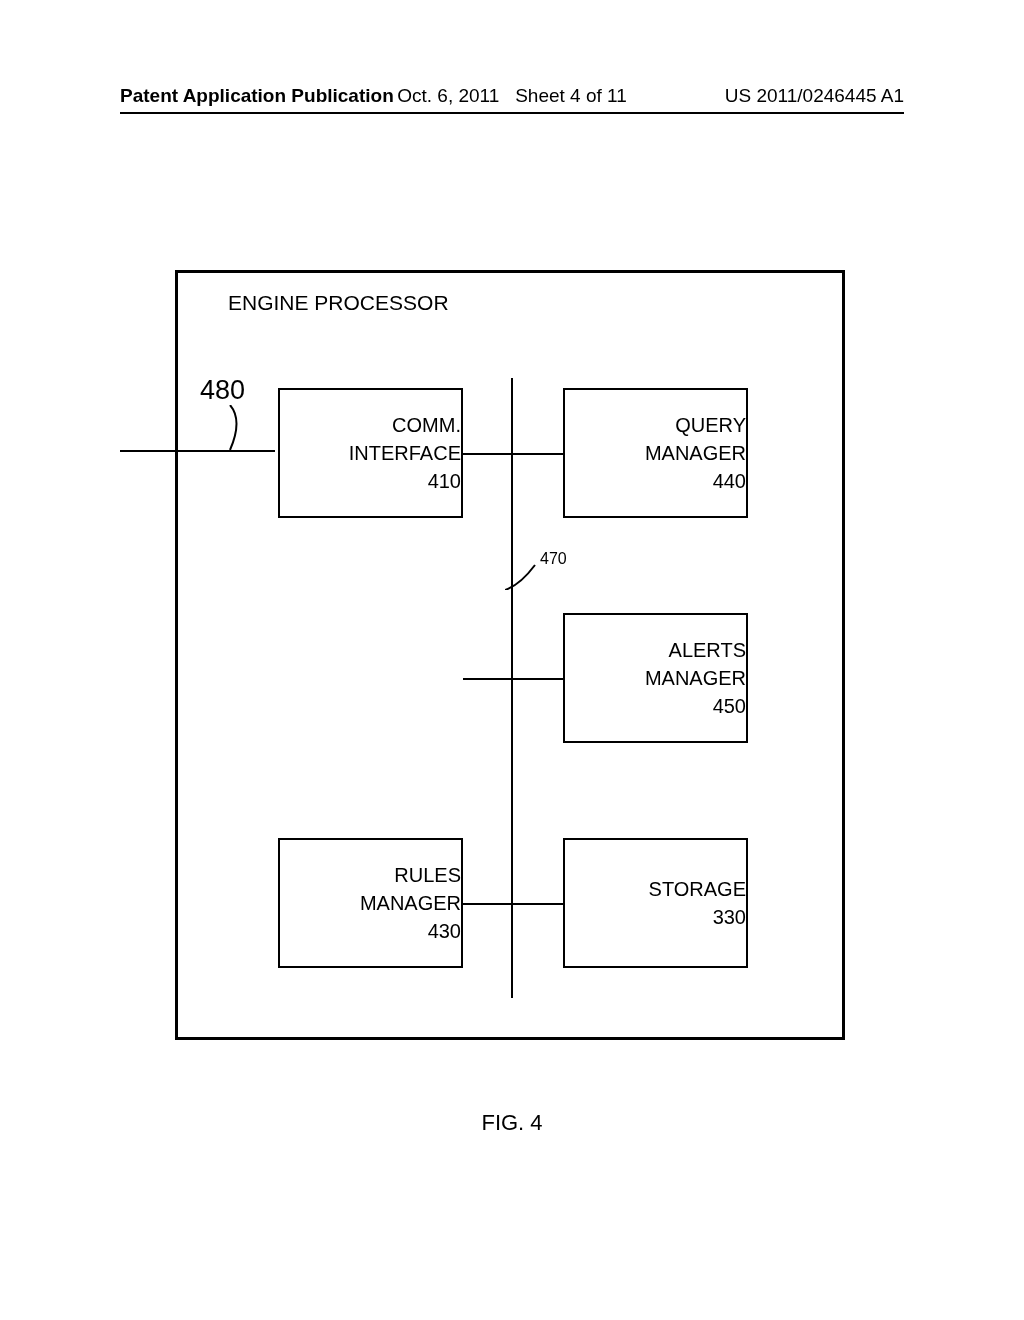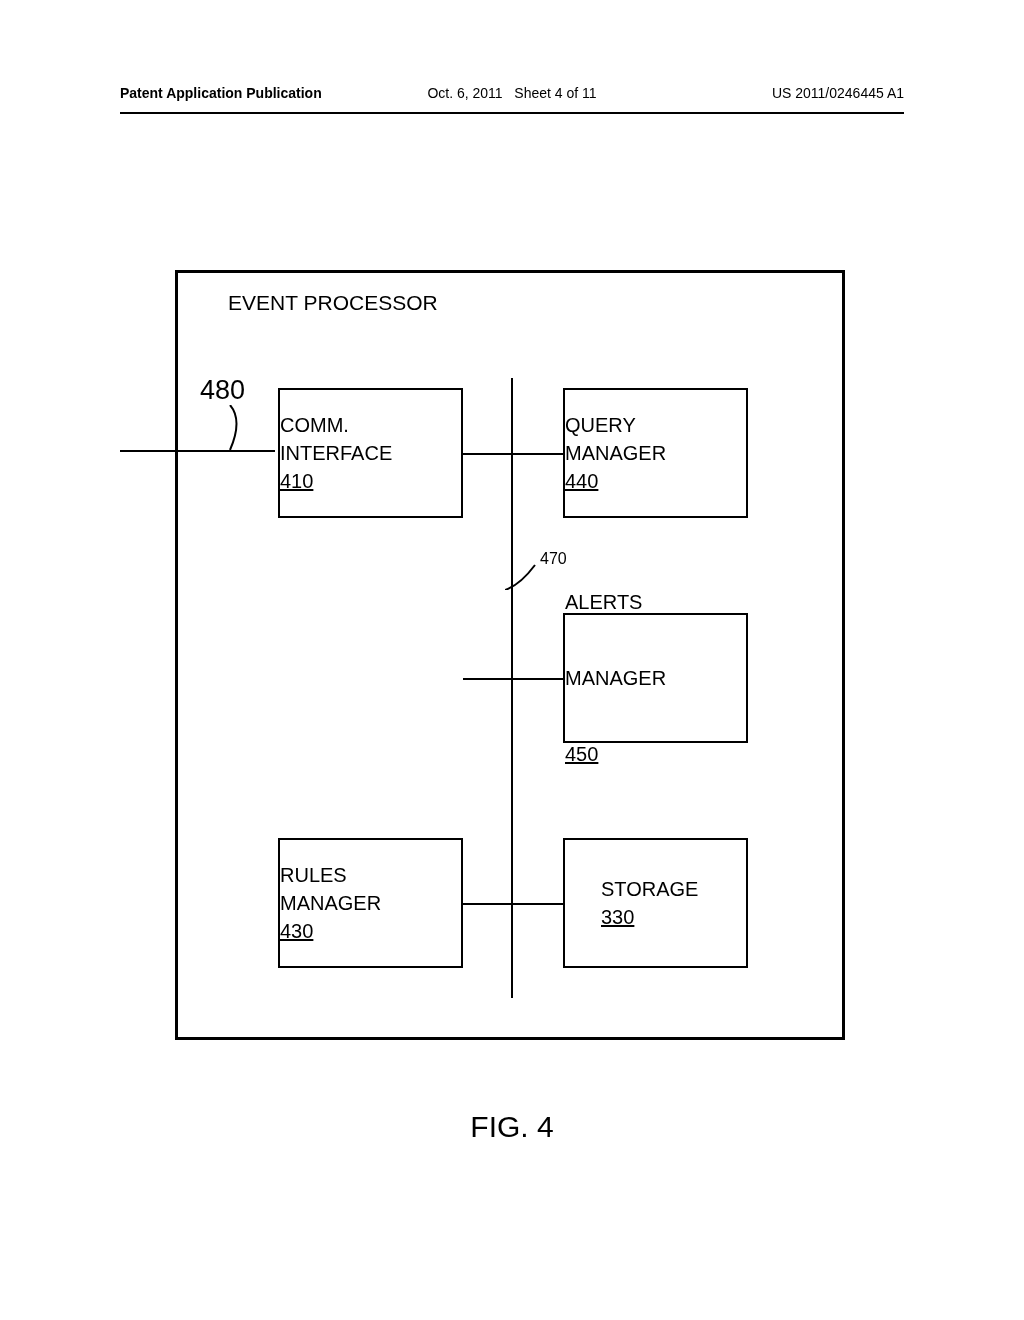--- a/index.html
+++ b/index.html
@@ -15,21 +15,21 @@
       position: relative;
     }
     .header {
       position: absolute;
       top: 85px;
       left: 0;
       width: 100%;
       display: flex;
       justify-content: space-between;
       padding: 0 120px;
-      font-size: 14px;
+      font-size: 19px;
     }
     .header-left {
       font-weight: bold;
     }
     .header-center {
       position: absolute;
       left: 50%;
       transform: translateX(-50%);
     }
     .header-right {
@@ -59,28 +59,27 @@
       line-height: 1.4;
     }
     .processor-title .underlined {
       text-decoration: underline;
     }
     .block {
       position: absolute;
       border: 2px solid black;
       display: flex;
       flex-direction: column;
-      align-items: flex-start;
+      align-items: flex-end;
       justify-content: center;
       font-size: 20px;
       line-height: 1.4;
       text-align: center;
     }
     .block .underlined {
-      text-decoration: underline;
     }
     .comm-interface {
       top: 115px;
       left: 100px;
       width: 185px;
       height: 130px;
     }
     .query-manager {
       top: 115px;
       left: 385px;
@@ -91,21 +90,20 @@
       top: 340px;
       left: 100px;
       width: 185px;
       height: 130px;
     }
     .alerts-manager {
       top: 340px;
       left: 385px;
       width: 185px;
       height: 130px;
-      gap: 48px;
     }
     .rules-manager {
       top: 565px;
       left: 100px;
       width: 185px;
       height: 130px;
     }
     .storage {
       top: 565px;
       left: 385px;
@@ -164,21 +162,21 @@
       top: 560px;
       left: 505px;
       width: 35px;
       height: 30px;
     }
     .figure-label {
       position: absolute;
       top: 1110px;
       left: 50%;
       transform: translateX(-50%);
-      font-size: 30px;
+      font-size: 22px;
     }
   </style>
 </head>
 <body>
 
 <div class="header">
   <span class="header-left">Patent Application Publication</span>
   <span class="header-center">
     <span>Oct. 6, 2011</span>&nbsp;&nbsp;&nbsp;<span>Sheet 4 of 11</span>
   </span>
@@ -187,21 +185,21 @@
 <div class="header-line"></div>
 
 <div class="external-line"></div>
 <div class="label-480">480</div>
 <svg class="leader-480" viewBox="0 0 30 45">
   <path d="M 5 0 Q 18 15 5 45" stroke="black" stroke-width="2" fill="none"></path>
 </svg>
 
 <div class="diagram-container">
   <div class="processor-title">
-    <div>EVENT PROCESSOR</div>
+    <div>ENGINE PROCESSOR</div>
   </div>
 
   <div class="bus-line"></div>
 
   <div class="h-line line-1"></div>
   <div class="h-line line-2"></div>
   <div class="h-line line-3"></div>
   <div class="h-line line-4"></div>
   <div class="h-line line-5"></div>
   <div class="h-line line-6"></div>

